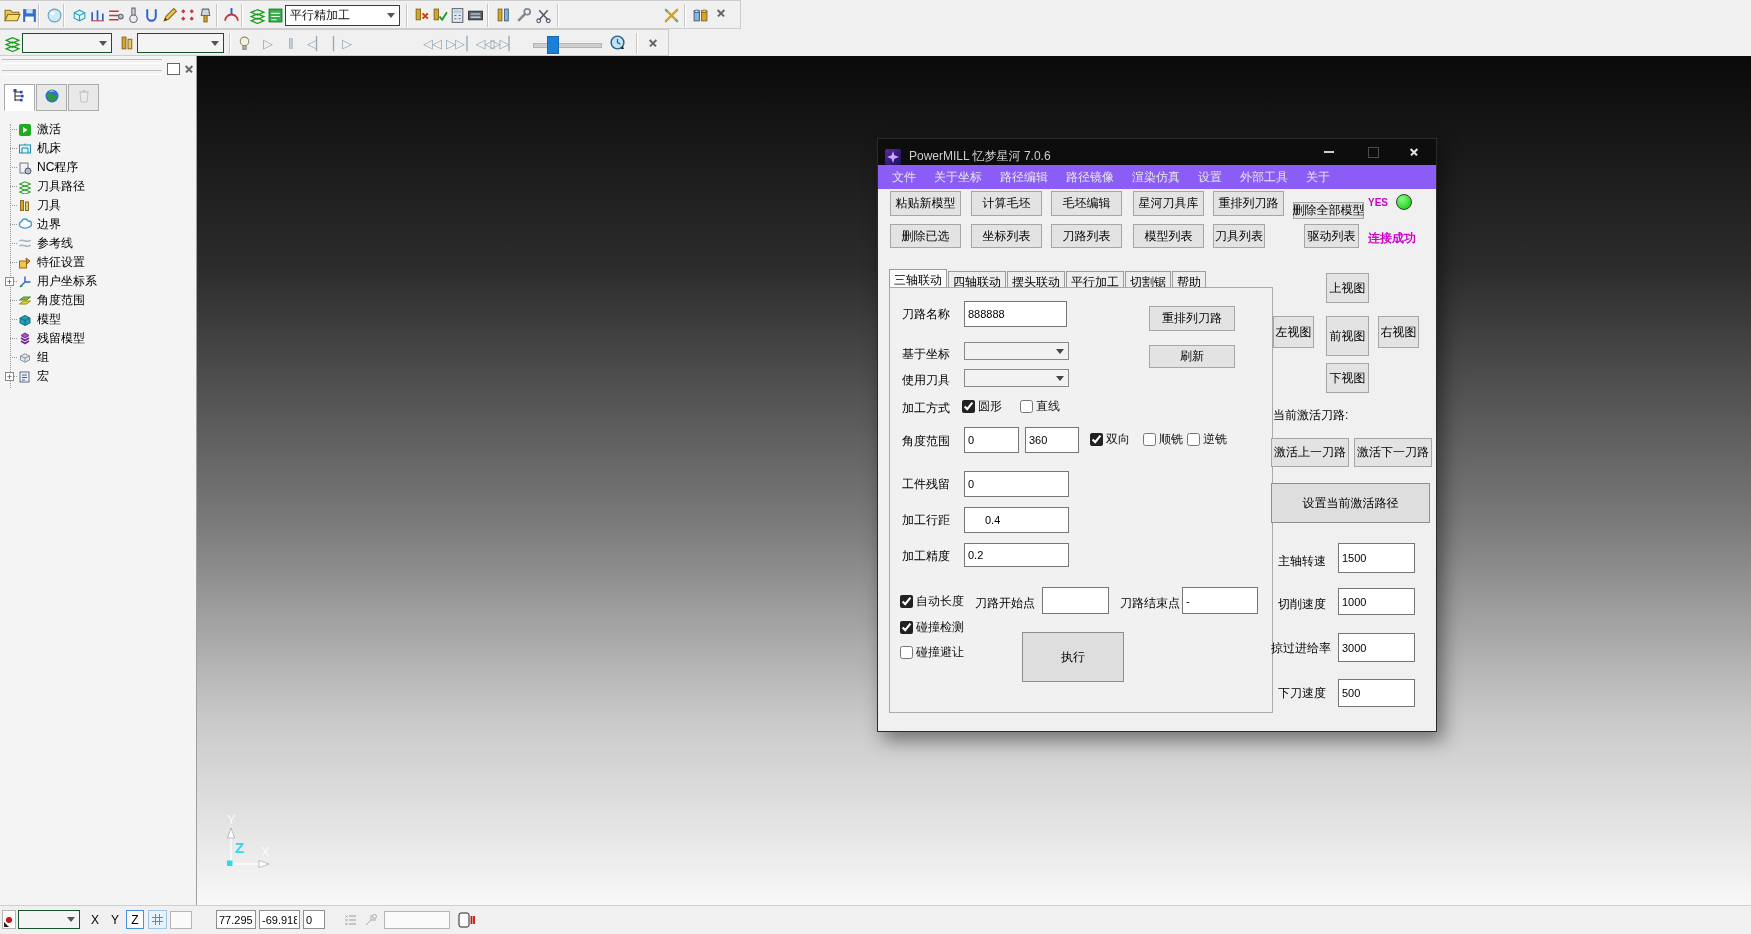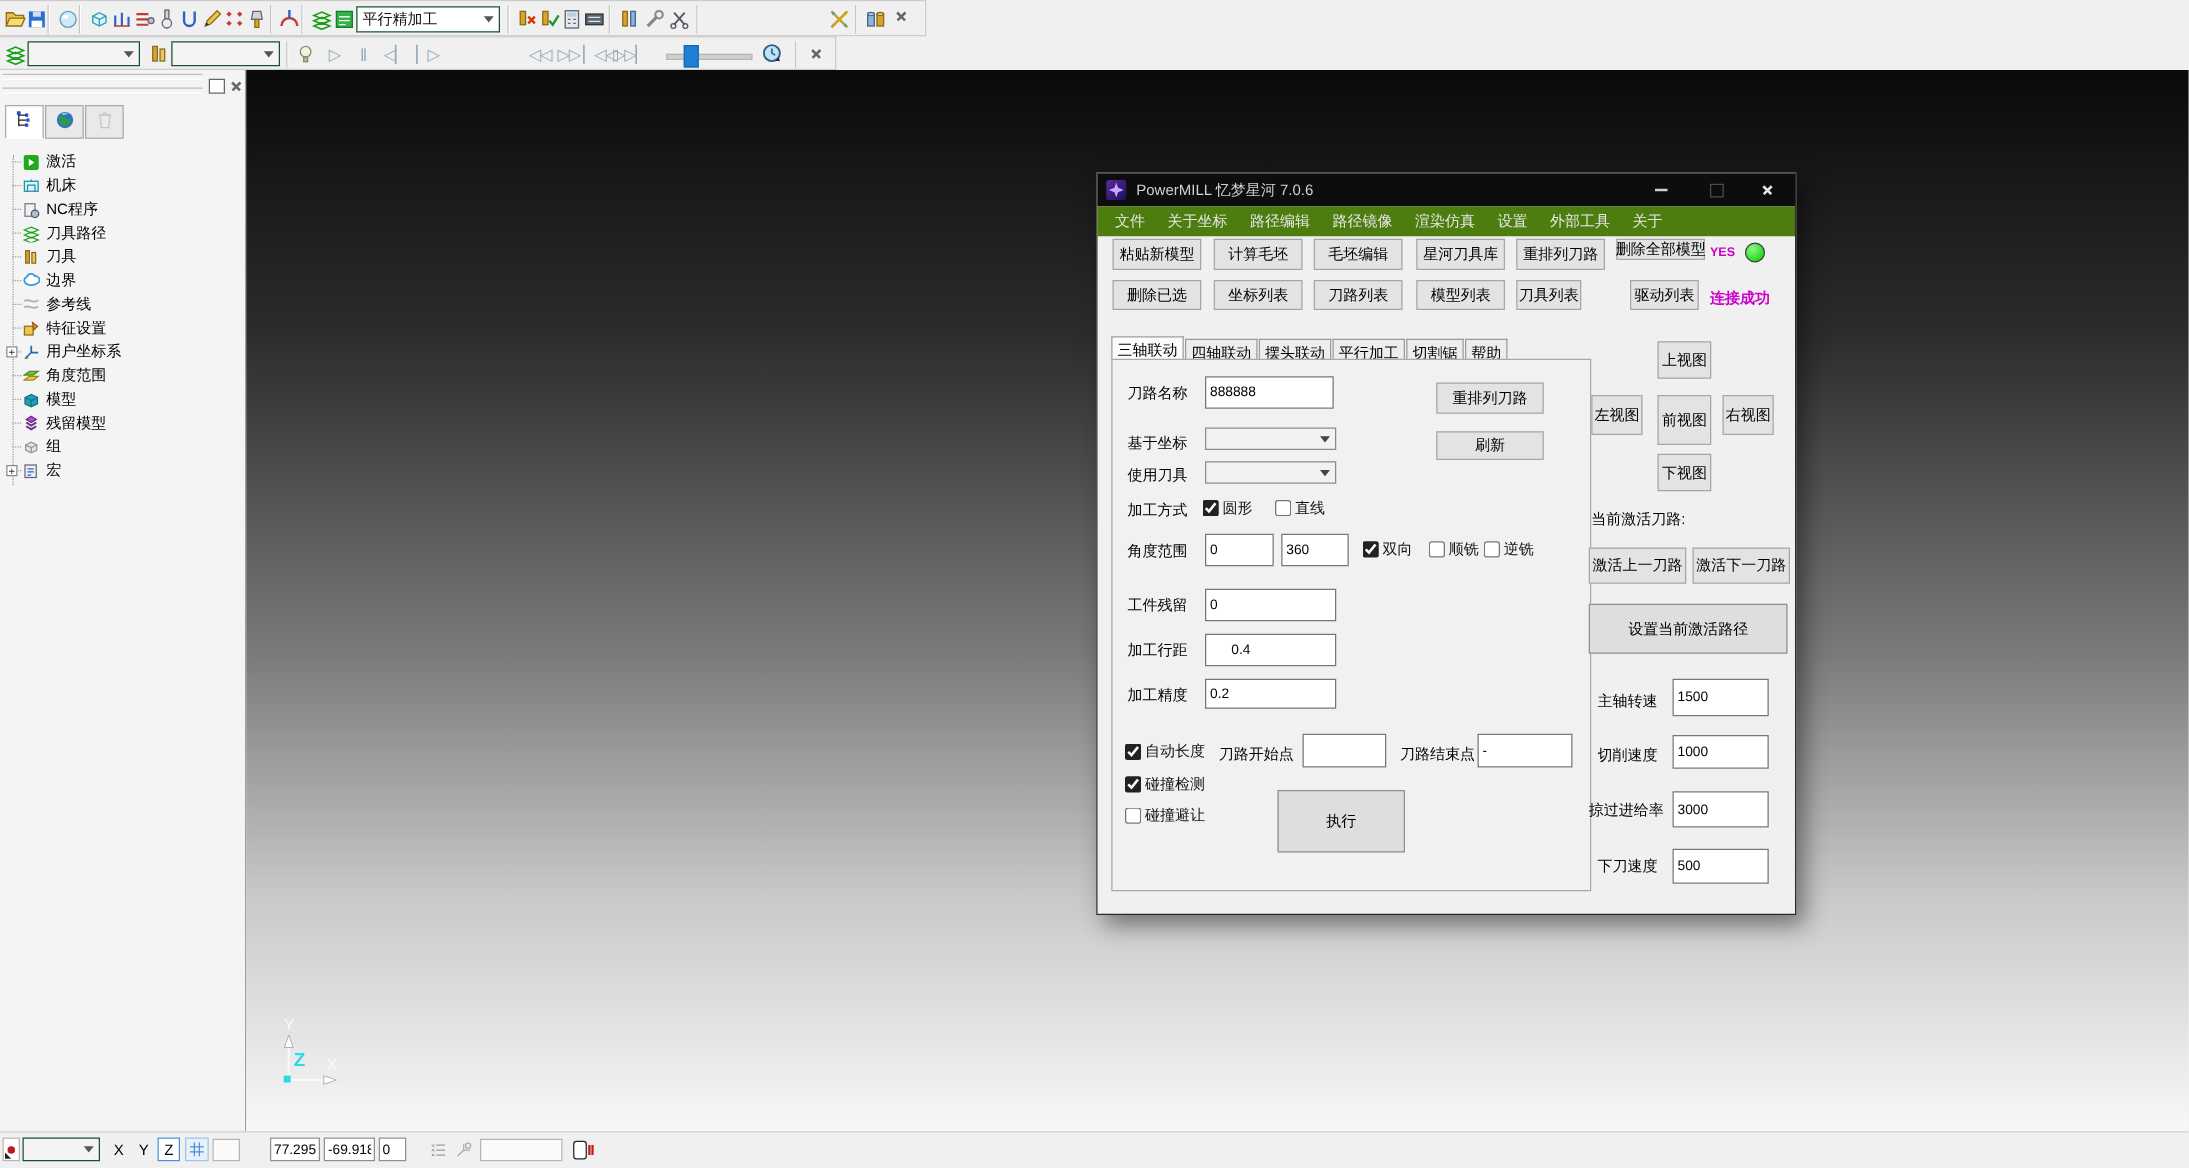--- a/index.html
+++ b/index.html
@@ -40,23 +40,23 @@
   .expander{position:absolute;left:5px;top:4.5px;width:9px;height:9px;border:1px solid #8a8a8a;background:#fff;
             font-size:9px;line-height:8px;text-align:center;color:#333;box-sizing:border-box}
   .expander::before{content:"+"}
   .treeline{position:absolute;left:10px;width:1px;border-left:1px dotted #9a9a9a}
   
   #viewport{position:absolute;left:197px;top:56px;width:1554px;height:849px;
             background:linear-gradient(180deg,#0a0a0a 0%,#2c2c2c 25%,#7a7a7a 55%,#c9c9c9 78%,#f8f8f8 100%)}
   
   #dialog{position:absolute;left:877px;top:138px;width:560px;height:594px;background:#f0f0f0;
           border:1px solid #2b2b2b;box-sizing:border-box;box-shadow:6px 8px 18px rgba(0,0,0,.45)}
-  #dlg-titlebar{position:absolute;left:0;top:0;width:100%;height:26px;background:#0d0d0d;display:flex;align-items:center}
+  #dlg-titlebar{position:absolute;left:0;top:0;width:100%;height:26px;background:#0d0d0d;display:flex;align-items:flex-end}
   #dlg-title{color:#cfcfcf;font-size:12px;margin-left:8px;white-space:nowrap}
-  #dlg-menubar{position:absolute;left:0;top:26px;width:100%;height:24px;background:#4d7c0f;display:flex;align-items:center;padding-left:5px;box-sizing:border-box}
+  #dlg-menubar{position:absolute;left:0;top:26px;width:100%;height:24px;background:#8b5cf6;display:flex;align-items:center;padding-left:5px;box-sizing:border-box}
   .menu-item{color:#e6e6e6;font-size:12px;padding:0 9px;white-space:nowrap}
   .wbtn{position:absolute;background:#e3e3e3;border:1px solid #a6a6a6;display:flex;align-items:center;justify-content:center;
         font-size:12px;color:#000;box-sizing:border-box;white-space:nowrap}
   .bigbtn{background:#dedede;border:1px solid #8f8f8f}
   .winp{position:absolute;background:#fff;border:1px solid #767676;font-size:11px;padding:0 3px;box-sizing:border-box;
         font-family:"Liberation Sans","DejaVu Sans",sans-serif;color:#000}
   .combo{position:absolute;background:#f2f2f2;border:1px solid #8a8a8a;display:flex;align-items:center;padding:0 4px;box-sizing:border-box;font-size:11px}
   .combo .chev{margin-left:auto;border-top-color:#444}
   .flabel{position:absolute;font-size:12px;color:#000;white-space:nowrap}
   .cbrow{position:absolute;display:flex;align-items:center;gap:3px;font-size:12px;white-space:nowrap}
@@ -458,21 +458,21 @@
     <span class="menu-item">设置</span>
     <span class="menu-item">外部工具</span>
     <span class="menu-item">关于</span>
   </div>
 
   <button class="wbtn" style="left:12px;top:52px;width:71px;height:25px">粘贴新模型</button>
   <button class="wbtn" style="left:93px;top:52px;width:71px;height:25px">计算毛坯</button>
   <button class="wbtn" style="left:173px;top:52px;width:71px;height:25px">毛坯编辑</button>
   <button class="wbtn" style="left:255px;top:52px;width:71px;height:25px">星河刀具库</button>
   <button class="wbtn" style="left:335px;top:52px;width:71px;height:25px">重排列刀路</button>
-  <button class="wbtn" style="left:415px;top:52px;width:71px;height:17px">删除全部模型</button>
+  <button class="wbtn" style="left:415px;top:63px;width:71px;height:17px">删除全部模型</button>
   <span class="flabel magenta" style="left:490px;top:58px;font-size:10px">YES</span>
   <span style="position:absolute;left:518px;top:55px;width:16px;height:16px;border-radius:50%;background:radial-gradient(circle at 35% 30%,#8cf78c,#35e02f 60%,#1fae1f);border:1px solid #3a3a3a;box-sizing:border-box"></span>
 
   <button class="wbtn" style="left:12px;top:85px;width:71px;height:24px">删除已选</button>
   <button class="wbtn" style="left:93px;top:85px;width:71px;height:24px">坐标列表</button>
   <button class="wbtn" style="left:173px;top:85px;width:71px;height:24px">刀路列表</button>
   <button class="wbtn" style="left:255px;top:85px;width:71px;height:24px">模型列表</button>
   <button class="wbtn" style="left:335px;top:85px;width:52px;height:24px">刀具列表</button>
   <button class="wbtn" style="left:426px;top:85px;width:55px;height:24px">驱动列表</button>
   <span class="flabel magenta" style="left:490px;top:91px">连接成功</span>

